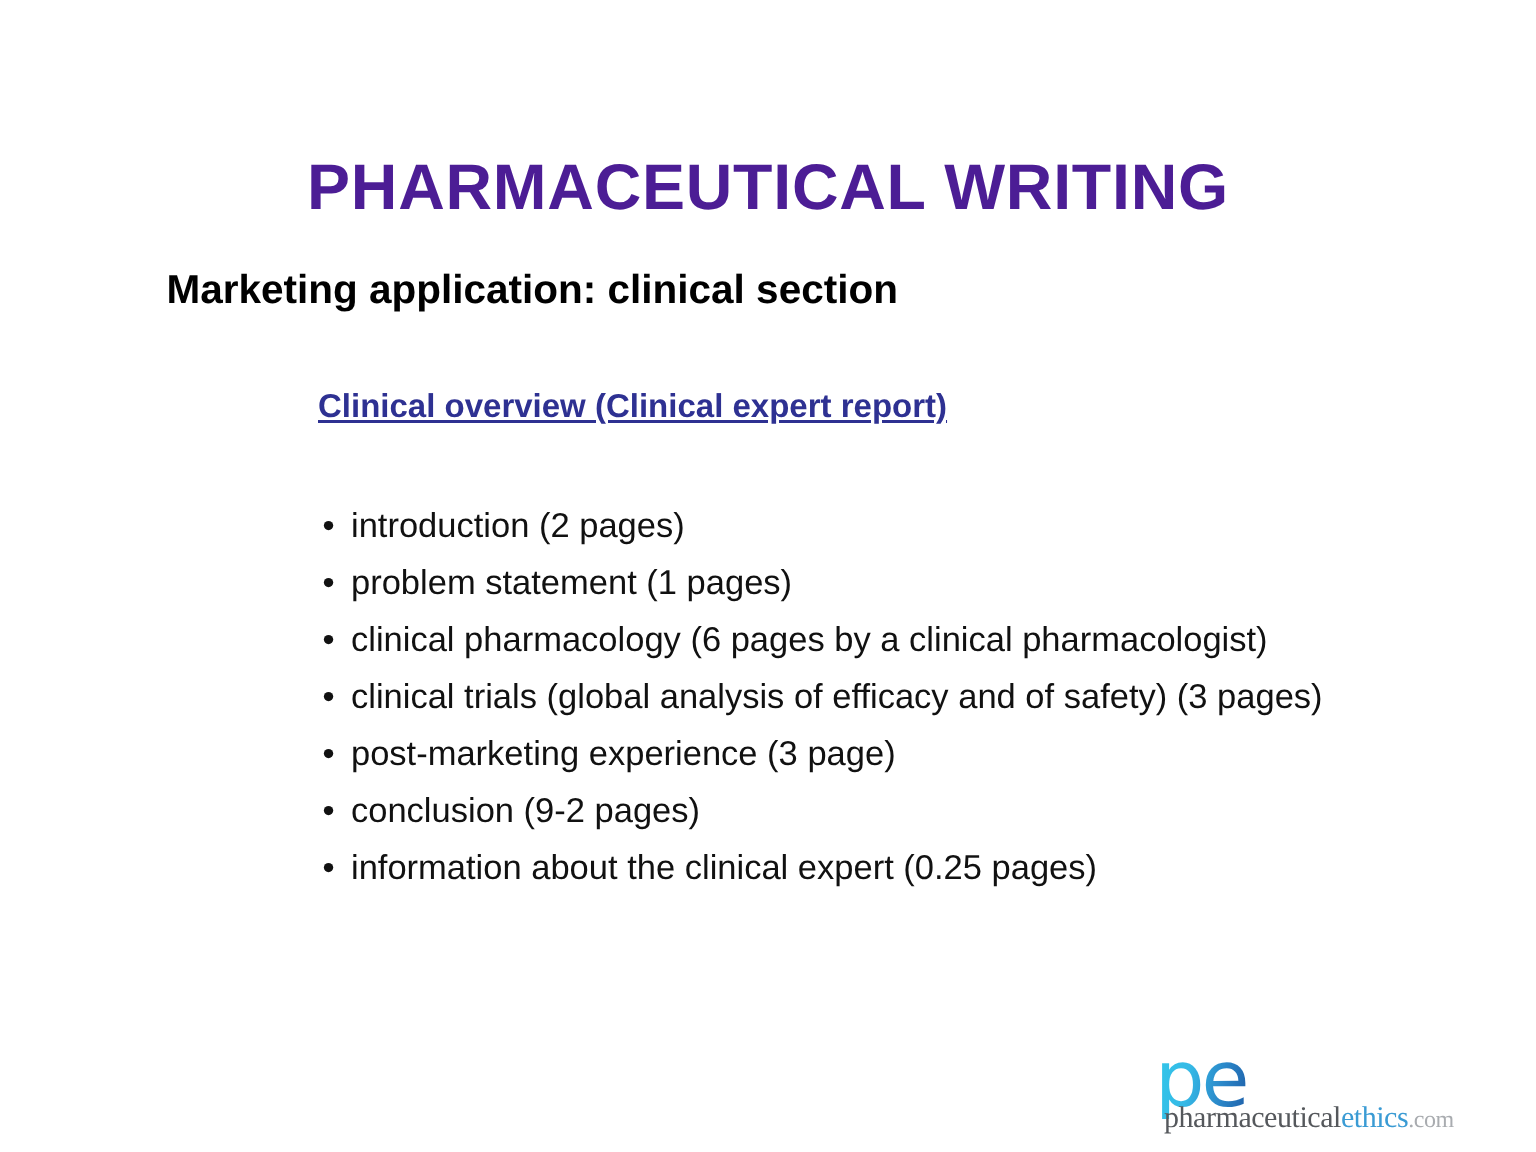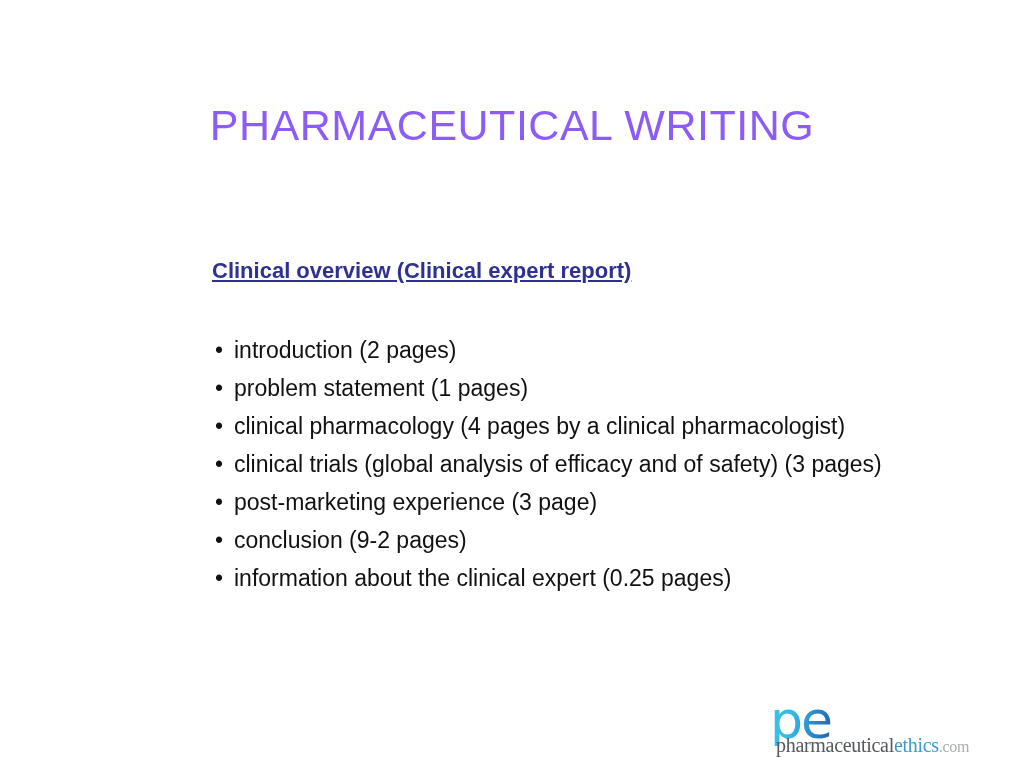--- a/index.html
+++ b/index.html
@@ -21,23 +21,23 @@
   }
 
   
   .slide-title {
     position: absolute;
     top: 74px;
     left: 0;
     width: 1024px;
     text-align: center;
     font-size: 43px;
-    font-weight: normal;
+    font-weight: bold;
     letter-spacing: 0.5px;
-    color: #8b5cf6;
+    color: #4c1d95;
     line-height: 1.05;
     white-space: nowrap;
   }
 
   
   .subhead {
     position: absolute;
     top: 178px;
     left: 111px;
     font-size: 27px;
@@ -126,35 +126,36 @@
   .logo-word .w-ethics { color: #3a9bd4; }
   .logo-word .w-com    { color: #a9acb0; font-size: 16px; }
 </style>
 </head>
 <body>
 
 <div class="slide">
 
   <h1 class="slide-title">PHARMACEUTICAL WRITING</h1>
 
+  <div class="subhead">Marketing application: clinical section</div>
 
   <div class="section-head">Clinical overview (Clinical expert report)</div>
 
   <ul class="bullets">
     <li>
       <span class="dot">•</span>
       <span class="txt">introduction (2 pages)</span>
     </li>
     <li>
       <span class="dot">•</span>
       <span class="txt">problem statement (1 pages)</span>
     </li>
     <li>
       <span class="dot">•</span>
-      <span class="txt">clinical pharmacology (4 pages by a clinical pharmacologist)</span>
+      <span class="txt">clinical pharmacology (6 pages by a clinical pharmacologist)</span>
     </li>
     <li>
       <span class="dot">•</span>
       <span class="txt">clinical trials (global analysis of efficacy and of safety) (3 pages)</span>
     </li>
     <li>
       <span class="dot">•</span>
       <span class="txt">post-marketing experience (3 page)</span>
     </li>
     <li>

